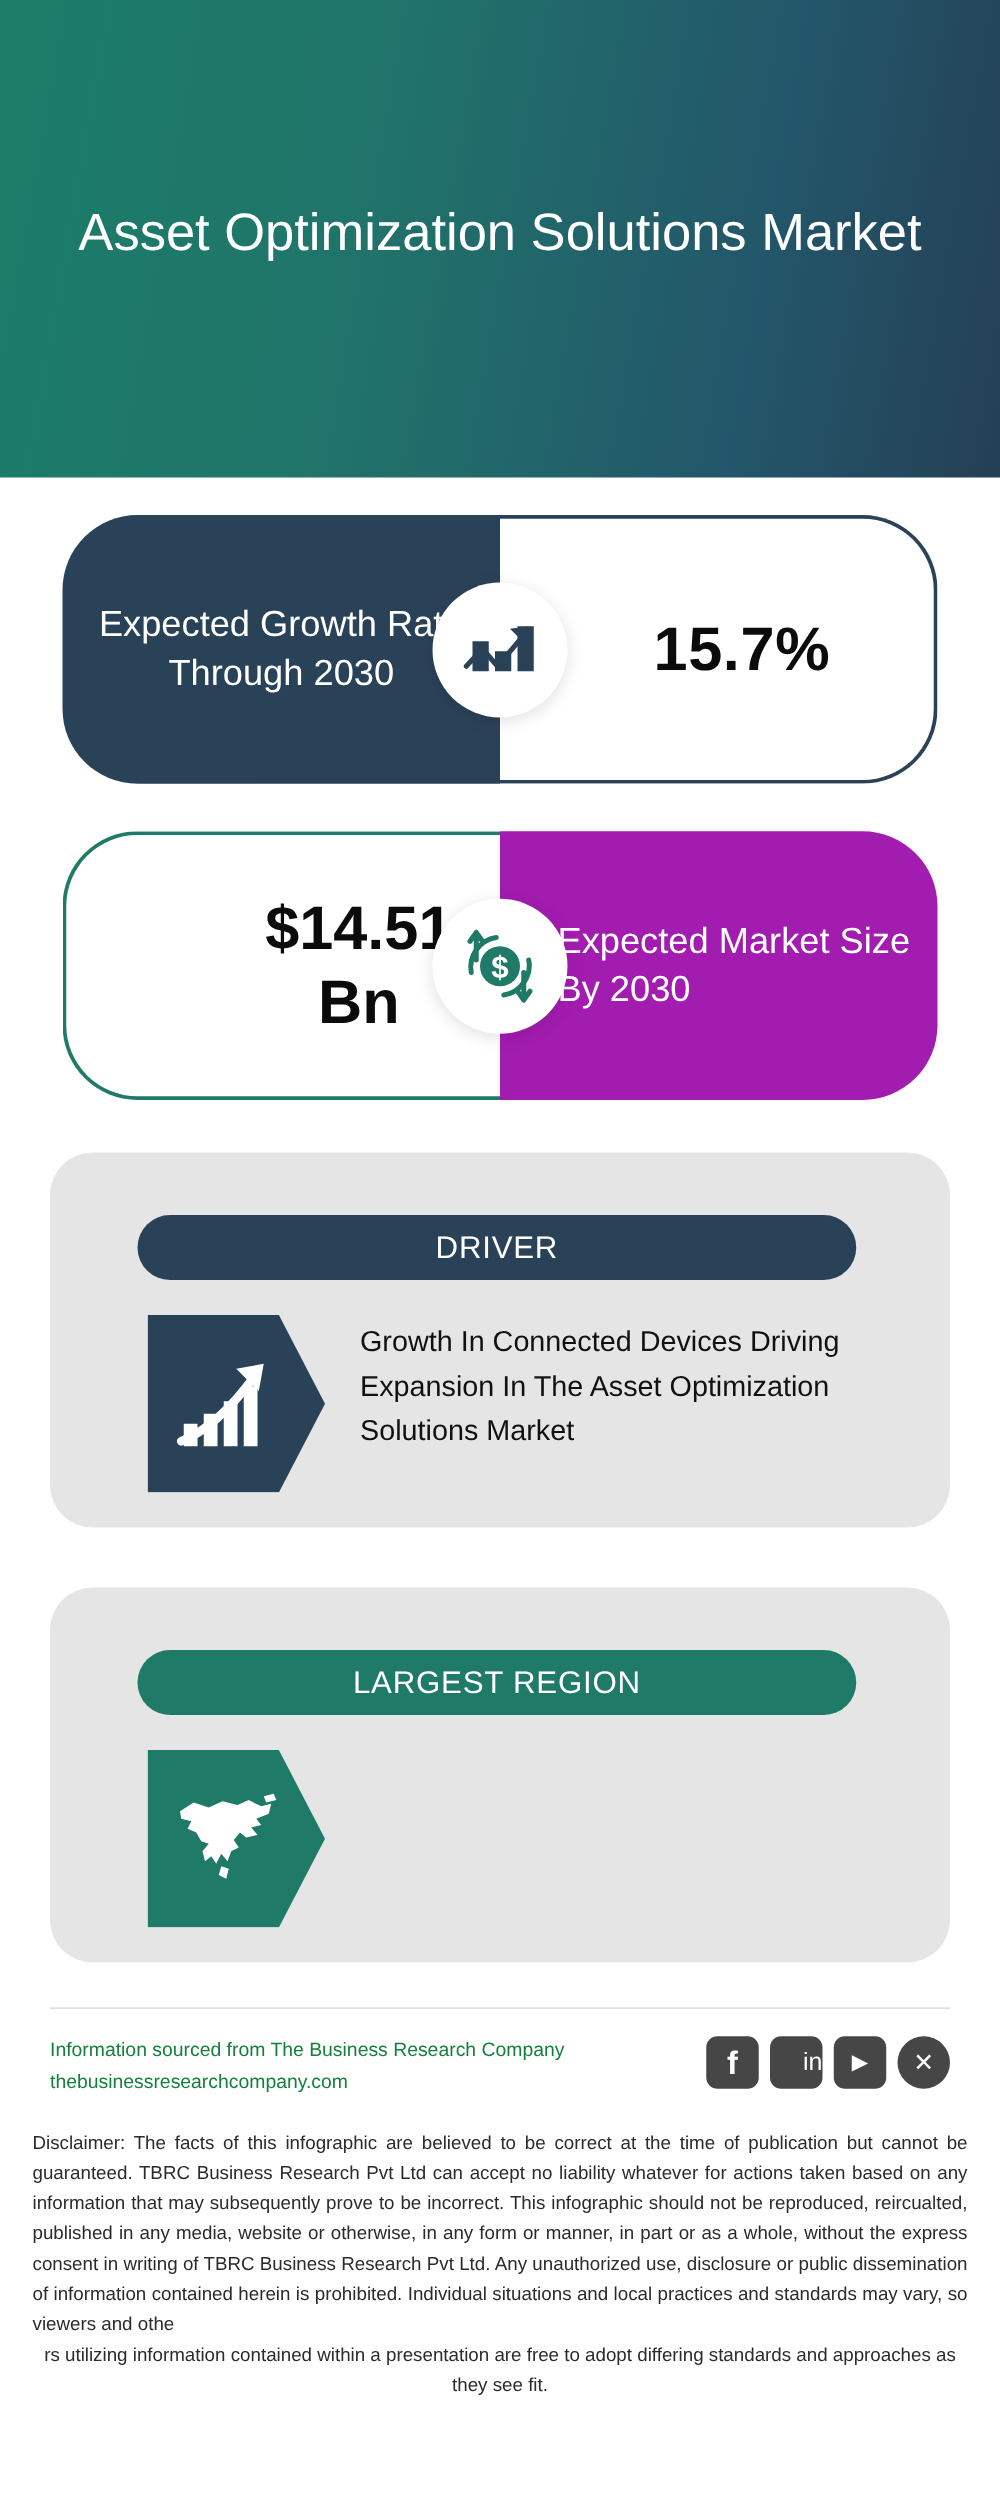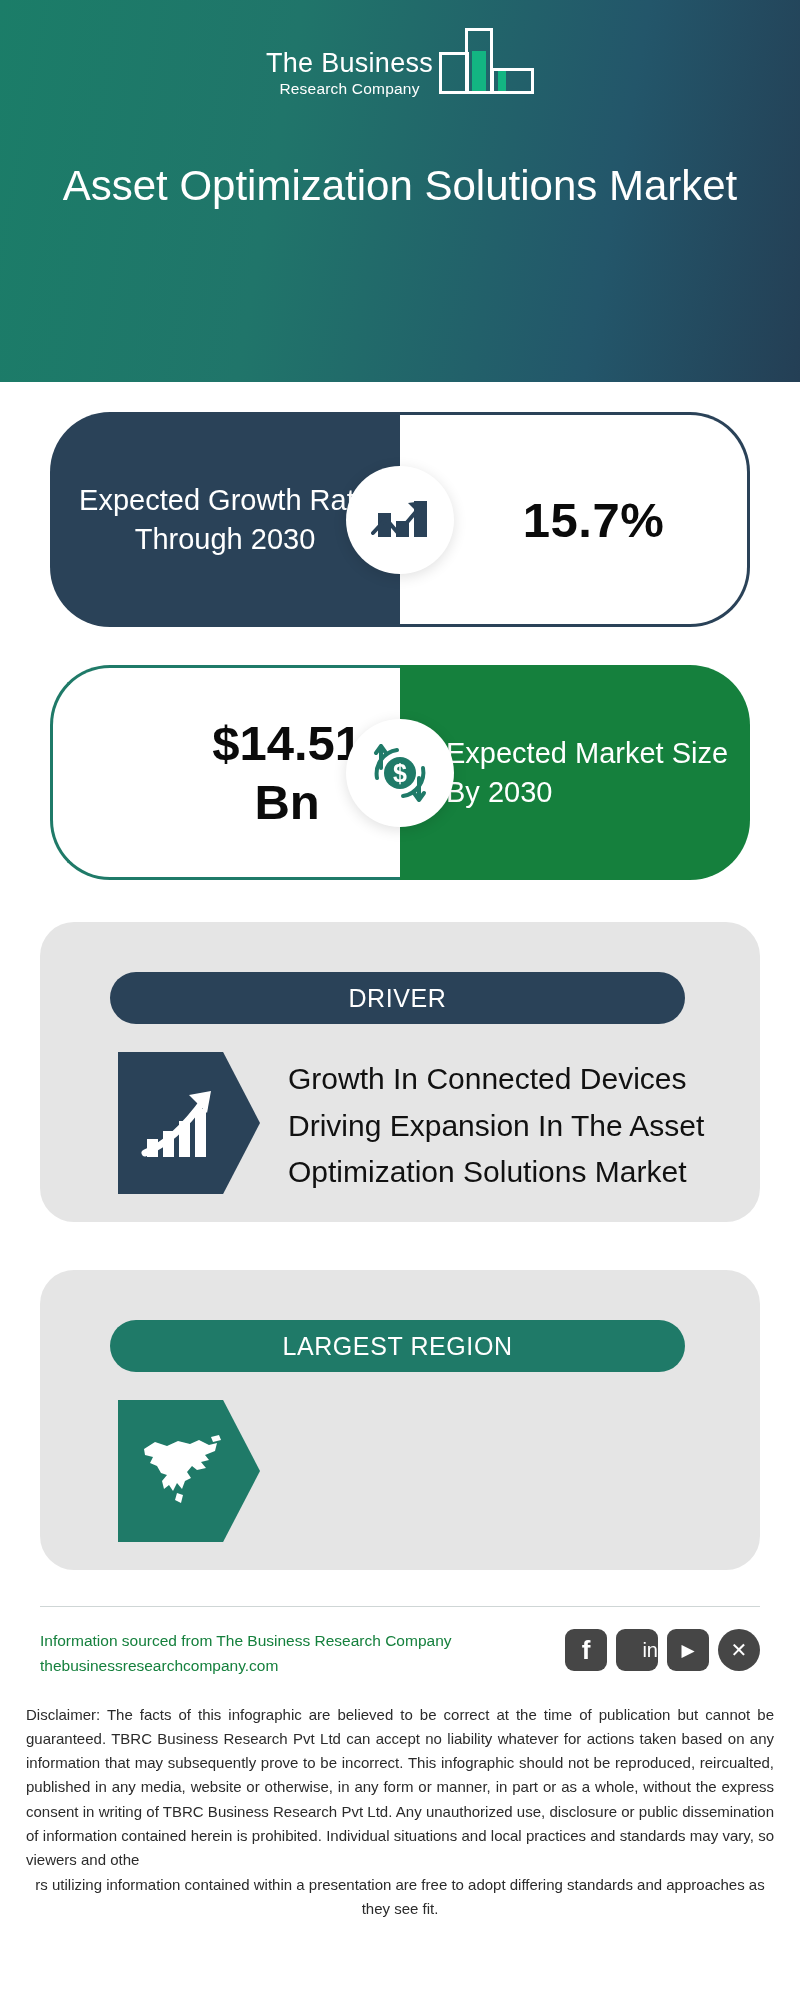--- a/index.html
+++ b/index.html
@@ -49,21 +49,21 @@
   
   .s1-left{left:0;background:#2a4258;border-radius:60px 0 0 60px;justify-content:center;}
   .s1-left .lbl{color:#fff;font-size:29px;line-height:1.32;text-align:center;padding:0 26px;}
   .s1-right{right:0;border:3px solid #2a4258;border-left:none;border-radius:0 60px 60px 0;
             justify-content:center;background:#fff;}
   .s1-right .val{color:#0b0b0b;font-size:49px;font-weight:700;letter-spacing:.5px;padding-left:40px;}
   
   .s2-left{left:0;border:3px solid #1f7a68;border-right:none;border-radius:60px 0 0 60px;
            justify-content:flex-end;background:#fff;}
   .s2-left .val{color:#0b0b0b;font-size:49px;font-weight:700;line-height:1.2;text-align:center;padding-right:38px;}
-  .s2-right{right:0;background:#15803d;border-radius:0 60px 60px 0;justify-content:center;}
+  .s2-right{right:0;background:#a21caf;border-radius:0 60px 60px 0;justify-content:center;}
   .s2-right .lbl{color:#fff;font-size:29px;line-height:1.32;text-align:left;padding-left:46px;padding-right:18px;}
 
   .badge{
     position:absolute;left:50%;top:50%;transform:translate(-50%,-50%);
     width:108px;height:108px;border-radius:50%;background:#fff;
     box-shadow:0 3px 14px rgba(0,0,0,.12);
     display:flex;align-items:center;justify-content:center;z-index:4;
   }
 
   
@@ -78,51 +78,37 @@
   .pill-navy{background:#2a4258;}
   .pill-green{background:#1f7a68;}
   .panel-body{position:absolute;left:78px;top:130px;right:40px;display:flex;gap:28px;align-items:flex-start;}
   .chev{
     position:relative;width:142px;height:142px;flex:0 0 142px;
     clip-path:polygon(0 0, 74% 0, 100% 50%, 74% 100%, 0 100%);
     display:flex;align-items:center;justify-content:center;
   }
   .chev-navy{background:#2a4258;}
   .chev-green{background:#1f7a68;}
-  .panel-text{font-size:30px;line-height:1.55;color:#111;padding-top:4px;}
+  .panel-text{font-size:23px;line-height:1.55;color:#111;padding-top:4px;}
 
   
   .divider{width:720px;height:1px;background:#cfd6d6;margin:36px auto 0;}
   .footer{position:relative;width:720px;margin:22px auto 0;display:flex;align-items:flex-start;justify-content:space-between;}
   .src{font-size:15.5px;line-height:1.6;color:#15803d;}
   .socials{display:flex;gap:9px;align-items:center;}
   .sq{width:42px;height:42px;border-radius:9px;background:#464646;display:flex;align-items:center;justify-content:center;color:#fff;}
   .disclaimer{width:748px;margin:24px auto 0;font-size:15px;line-height:1.62;color:#2b2b2b;text-align:justify;}
   .disclaimer .last{display:block;text-align:center;}
 </style>
 </head>
 <body>
 
 <div class="page">
 
   <div class="hero">
-    <div class="logo">
-      <div class="logo-text">
-        <div class="logo-line1">The Business</div>
-        <div class="logo-line2">Research Company</div>
-      </div>
-      <div class="logo-mark">
-        <i class="lb1"></i>
-          <i class="lb2"></i>
-          <i class="lb3"></i>
-        <span class="lfill lf1"></span>
-          <span class="lfill lf2"></span>
-        <span class="logo-base"></span>
-      </div>
-    </div>
     <div class="hero-title">Asset Optimization Solutions Market</div>
   </div>
 
   <div class="stats">
 
     <div class="stat stat-1">
       <div class="half s1-left">
         <div class="lbl">Expected Growth Rate Through 2030</div>
       </div>
       <div class="half s1-right">

